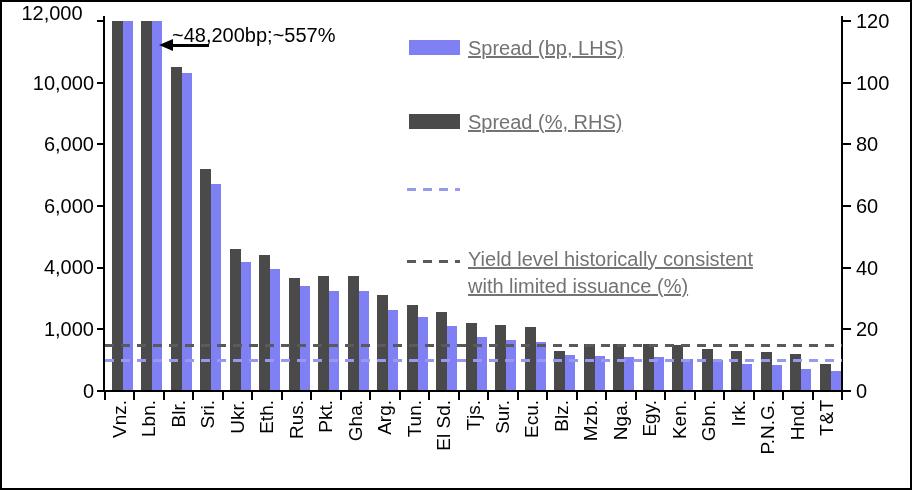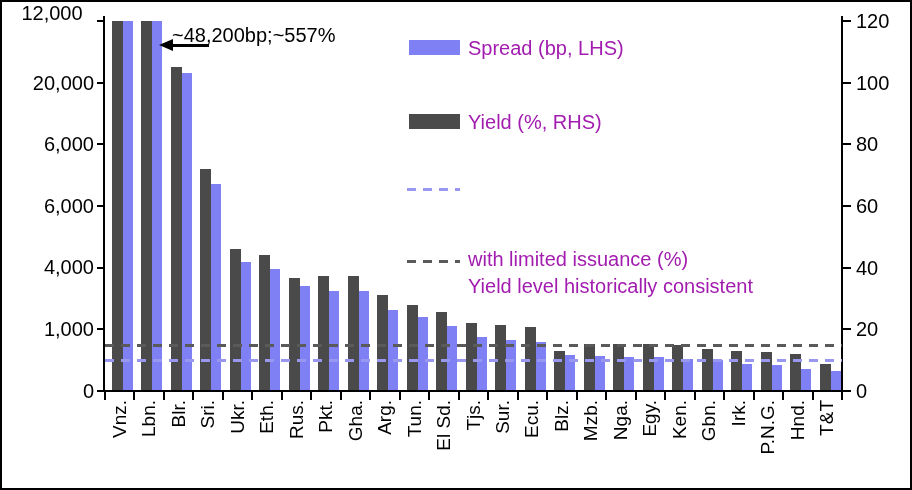--- a/index.html
+++ b/index.html
@@ -35,21 +35,21 @@
     position: absolute;
     width: 85px; height: 22px; line-height: 22px;
     font-size: 19px; text-align: right; white-space: nowrap;
     transform: rotate(-90deg);
     transform-origin: 100% 50%;
   }
   .legend-swatch { position: absolute; left: 407px; width: 51px; height: 15px; }
   .legend-dash { position: absolute; left: 405px; width: 53px; height: 3px; }
   .legend-text {
     position: absolute; left: 466px; font-size: 20px; line-height: 27px;
-    color: #a21caf; white-space: nowrap;
+    color: #737373; white-space: nowrap; text-decoration: underline;
   }
   .anno-line {
     position: absolute; left: 170px; font-size: 20px; color: #000; white-space: nowrap;
   }
   #anno-arrow-shaft { position: absolute; left: 170px; top: 42px; width: 37px; height: 3px; background: #000; }
   #anno-arrow-head {
     position: absolute; left: 157px; top: 37px;
     width: 0; height: 0;
     border-top: 6px solid transparent;
     border-bottom: 6px solid transparent;
@@ -136,21 +136,21 @@
       <div class="ytick" style="left: 95px; top: 203px;"></div>
       <div class="ytick" style="left: 841px; top: 203px;"></div>
       <div class="ylab left" style="top: 193px;">6,000</div>
       <div class="ylab right" style="top: 193px;">60</div>
       <div class="ytick" style="left: 95px; top: 141.333px;"></div>
       <div class="ytick" style="left: 841px; top: 141.333px;"></div>
       <div class="ylab left" style="top: 131.333px;">6,000</div>
       <div class="ylab right" style="top: 131.333px;">80</div>
       <div class="ytick" style="left: 95px; top: 79.6667px;"></div>
       <div class="ytick" style="left: 841px; top: 79.6667px;"></div>
-      <div class="ylab left" style="top: 69.6667px;">20,000</div>
+      <div class="ylab left" style="top: 69.6667px;">10,000</div>
       <div class="ylab right" style="top: 69.6667px;">100</div>
       <div class="ytick" style="left: 95px; top: 18px;"></div>
       <div class="ytick" style="left: 841px; top: 18px;"></div>
       <div class="ylab left" style="top: 0; text-align: center;">12,000</div>
       <div class="ylab right" style="top: 8px;">120</div>
       <div class="xtick" style="left: 102px;"></div>
       <div class="xtick" style="left: 131.48px;"></div>
       <div class="xtick" style="left: 160.96px;"></div>
       <div class="xtick" style="left: 190.44px;"></div>
       <div class="xtick" style="left: 219.92px;"></div>
@@ -206,26 +206,26 @@
 
   <div class="anno-line" style="top:22px">~48,200bp;~557%</div>
   <div id="anno-arrow-shaft"></div>
   <div id="anno-arrow-head"></div>
 
   <div>
     <div class="legend-swatch" id="sw-spread" style="top: 38px; background: rgb(128, 128, 245);"></div>
     <div class="legend-text" style="top:33px">Spread (bp, LHS)</div>
 
     <div class="legend-swatch" id="sw-yield" style="top: 112px; background: rgb(74, 74, 74);"></div>
-    <div class="legend-text" style="top:107px">Yield (%, RHS)</div>
+    <div class="legend-text" style="top:107px">Spread (%, RHS)</div>
 
     <div class="legend-dash" id="sw-spread-threshold" style="top: 186px; background: repeating-linear-gradient(90deg, rgb(152, 152, 240) 0px, rgb(152, 152, 240) 9px, transparent 9px, transparent 16px);"></div>
     <div class="legend-text" style="top:172px">
     </div>
 
     <div class="legend-dash" id="sw-yield-threshold" style="top: 258px; background: repeating-linear-gradient(90deg, rgb(90, 90, 90) 0px, rgb(90, 90, 90) 9px, transparent 9px, transparent 16px);"></div>
     <div class="legend-text" style="top:244px">
+      <div>Yield level historically consistent</div>
       <div>with limited issuance (%)</div>
-      <div>Yield level historically consistent</div>
     </div>
   </div>
 
 </div>
 
 </body></html>

